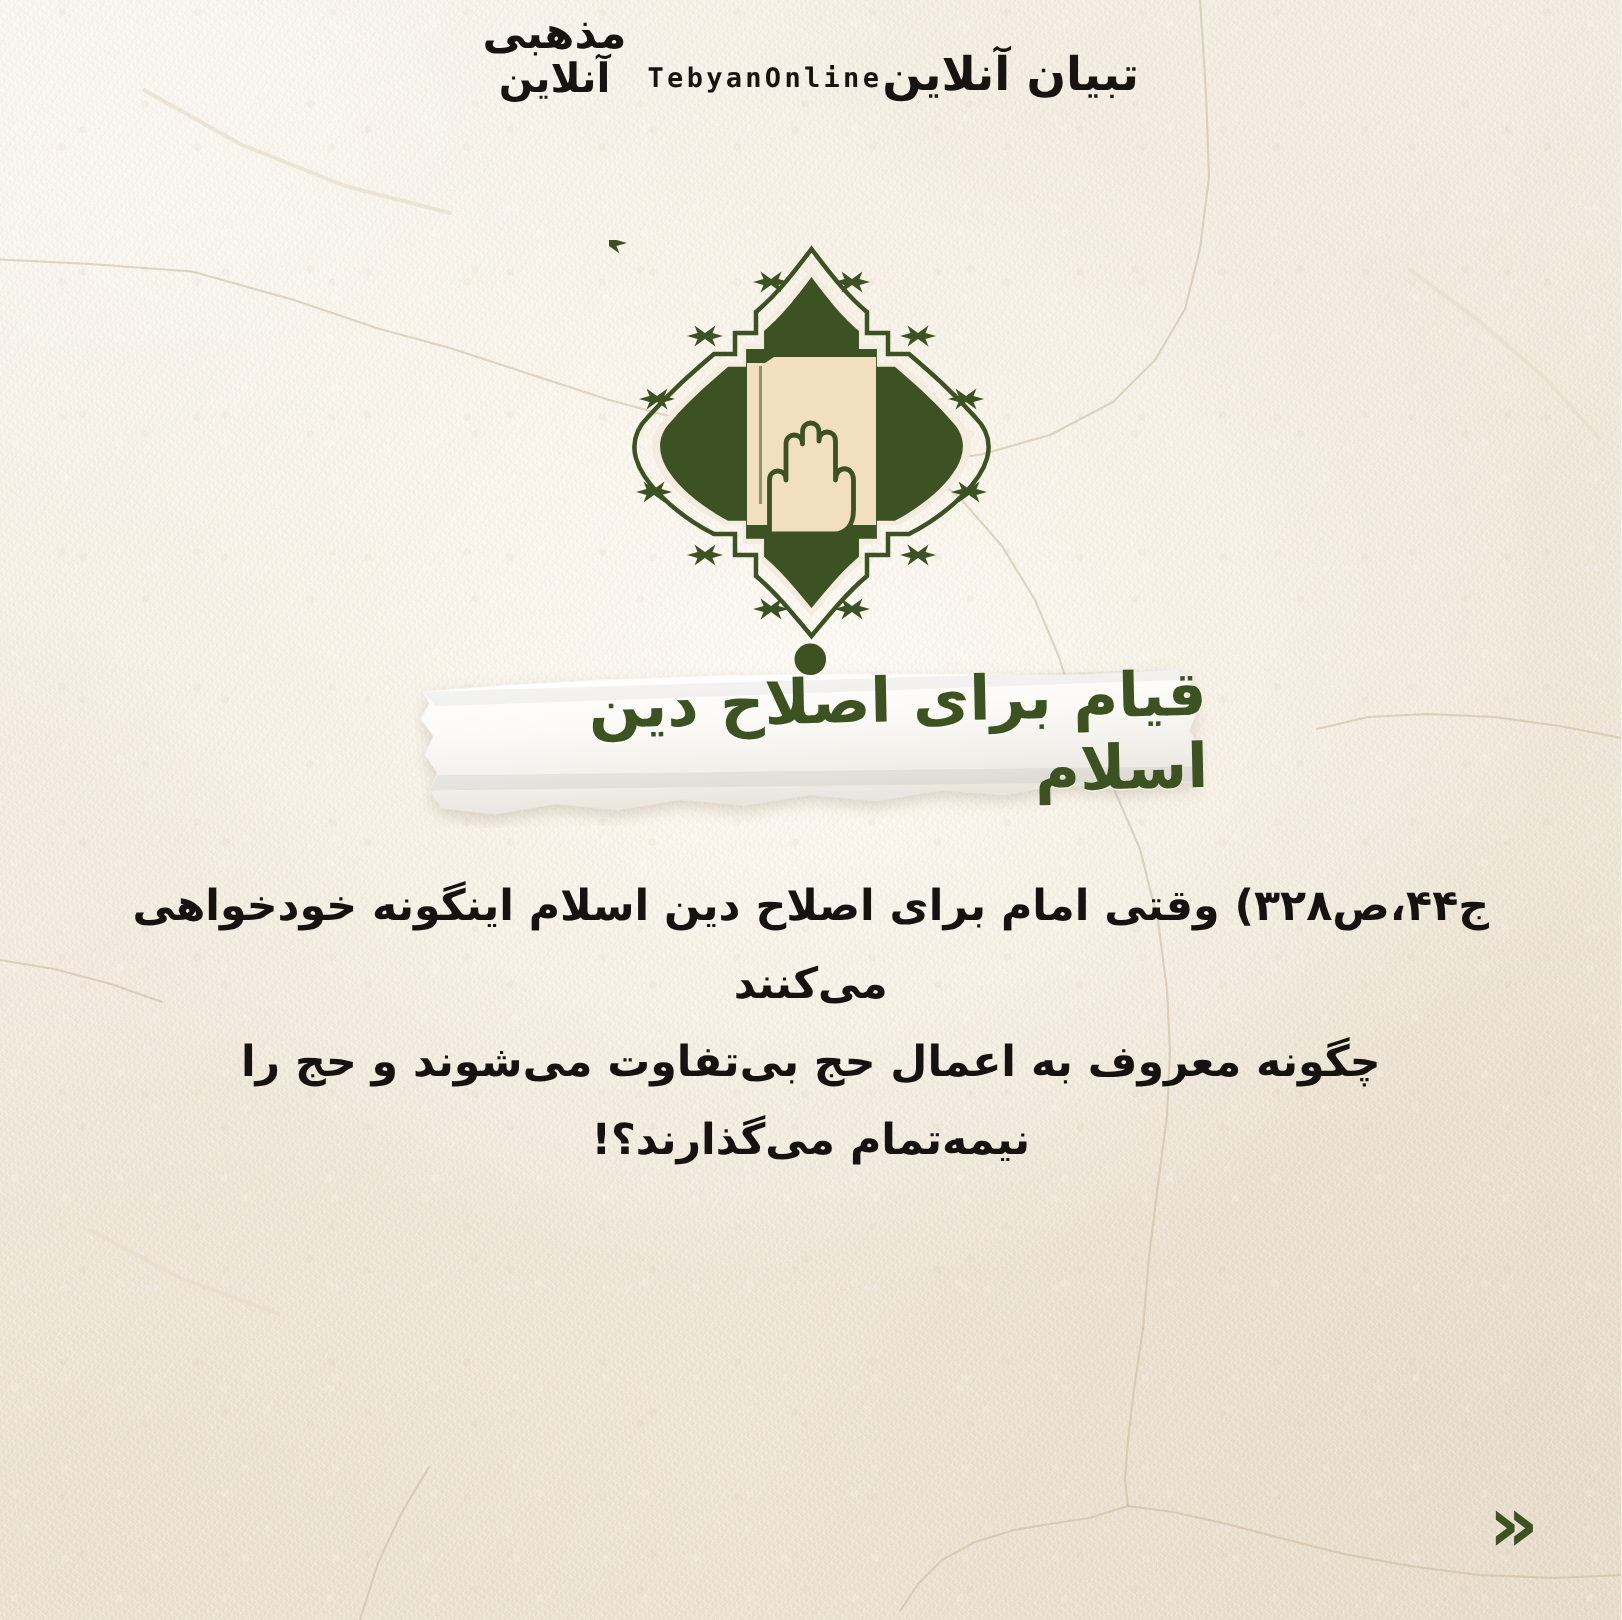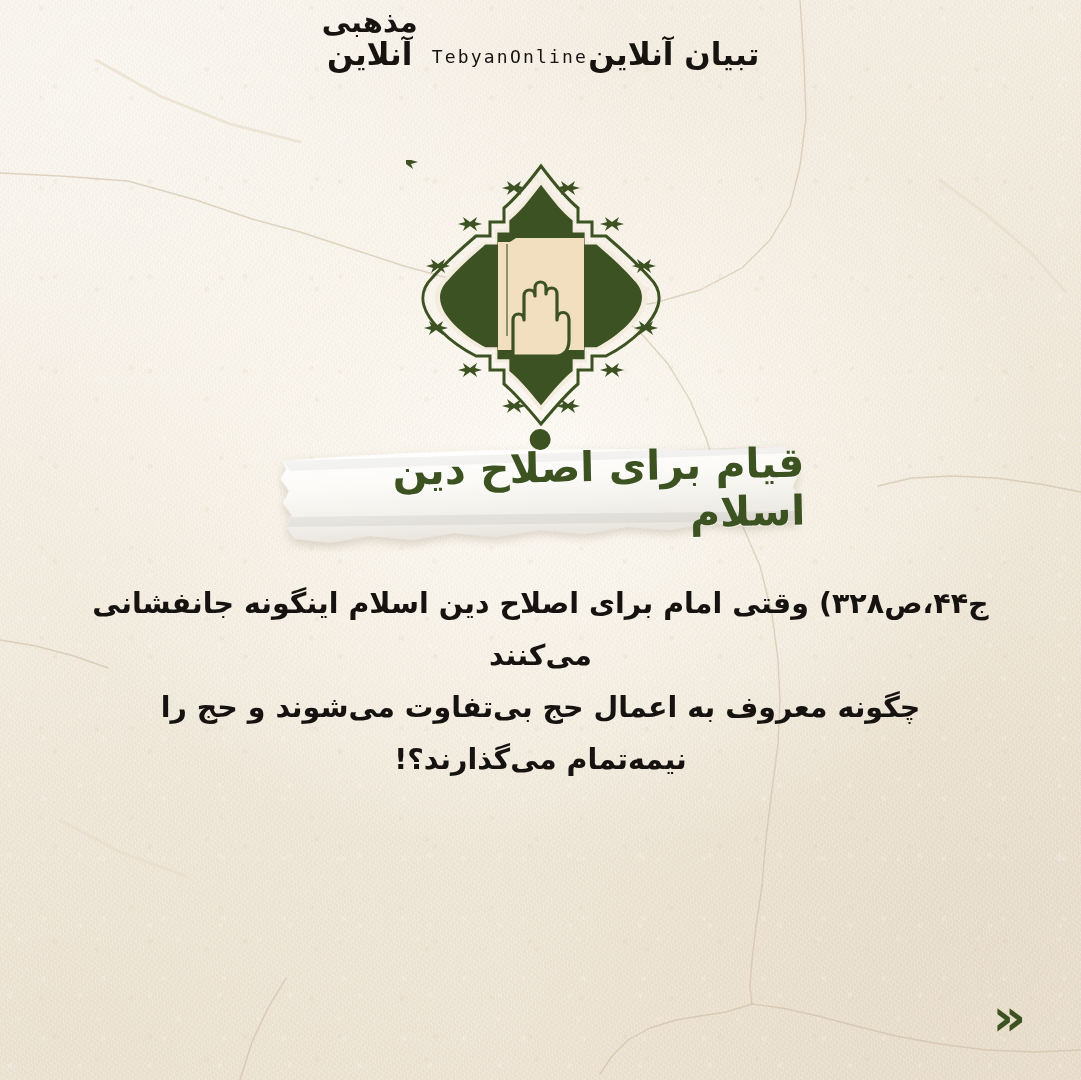--- a/index.html
+++ b/index.html
@@ -77,39 +77,39 @@
     align-items: center;
     line-height: 1.0;
     color: #171310;
   }
   .logo-right .l1 {
     font-size: 29px;
     font-weight: 700;
     letter-spacing: 0px;
   }
   .logo-right .l2 {
-    font-size: 31px;
+    font-size: 27px;
     font-weight: 700;
     margin-top: 2px;
   }
   .logo-left {
     display: flex;
     flex-direction: row;
     align-items: center;
     line-height: 1.0;
     color: #171310;
   }
   .logo-left .fa {
     font-size: 31px;
     font-weight: 700;
     letter-spacing: -1px;
   }
   .logo-left .en {
     font-size: 18px;
-    font-weight: 400;
+    font-weight: 700;
     letter-spacing: 2.2px;
     margin-top: 5px;
     direction: ltr;
     font-family: "DejaVu Sans Mono", "Liberation Mono", monospace;
   }
 
   
   .emblem-wrap {
     position: absolute;
     top: 160px;
@@ -318,20 +318,20 @@
         L 9 78 L 14 66 L 6 54 L 12 42 L 4 30 L 10 20 Z"></path>
 
       <path fill="#000000" opacity="0.045" d="M6 12 L508 9 L519 16 L14 22 Z"></path>
       <path fill="#000000" opacity="0.05" d="M9 78 L522 84 L517 74 L14 68 Z"></path>
     </svg>
     <div class="banner-dot"></div>
     <div class="banner-text">قیام برای اصلاح دین اسلام</div>
   </div>
 
   <div class="body-copy">
-    <div>ج۴۴،ص۳۲۸) وقتی امام برای اصلاح دین اسلام اینگونه جانفشانی می‌کنند</div>
+    <div>ج۴۴،ص۳۲۸) وقتی امام برای اصلاح دین اسلام اینگونه خودخواهی می‌کنند</div>
     <div>چگونه معروف به اعمال حج بی‌تفاوت می‌شوند و حج را</div>
     <div>نیمه‌تمام می‌گذارند؟!</div>
   </div>
 
   <div class="next-arrow">»</div>
 
 </div>
 
 </body></html>

